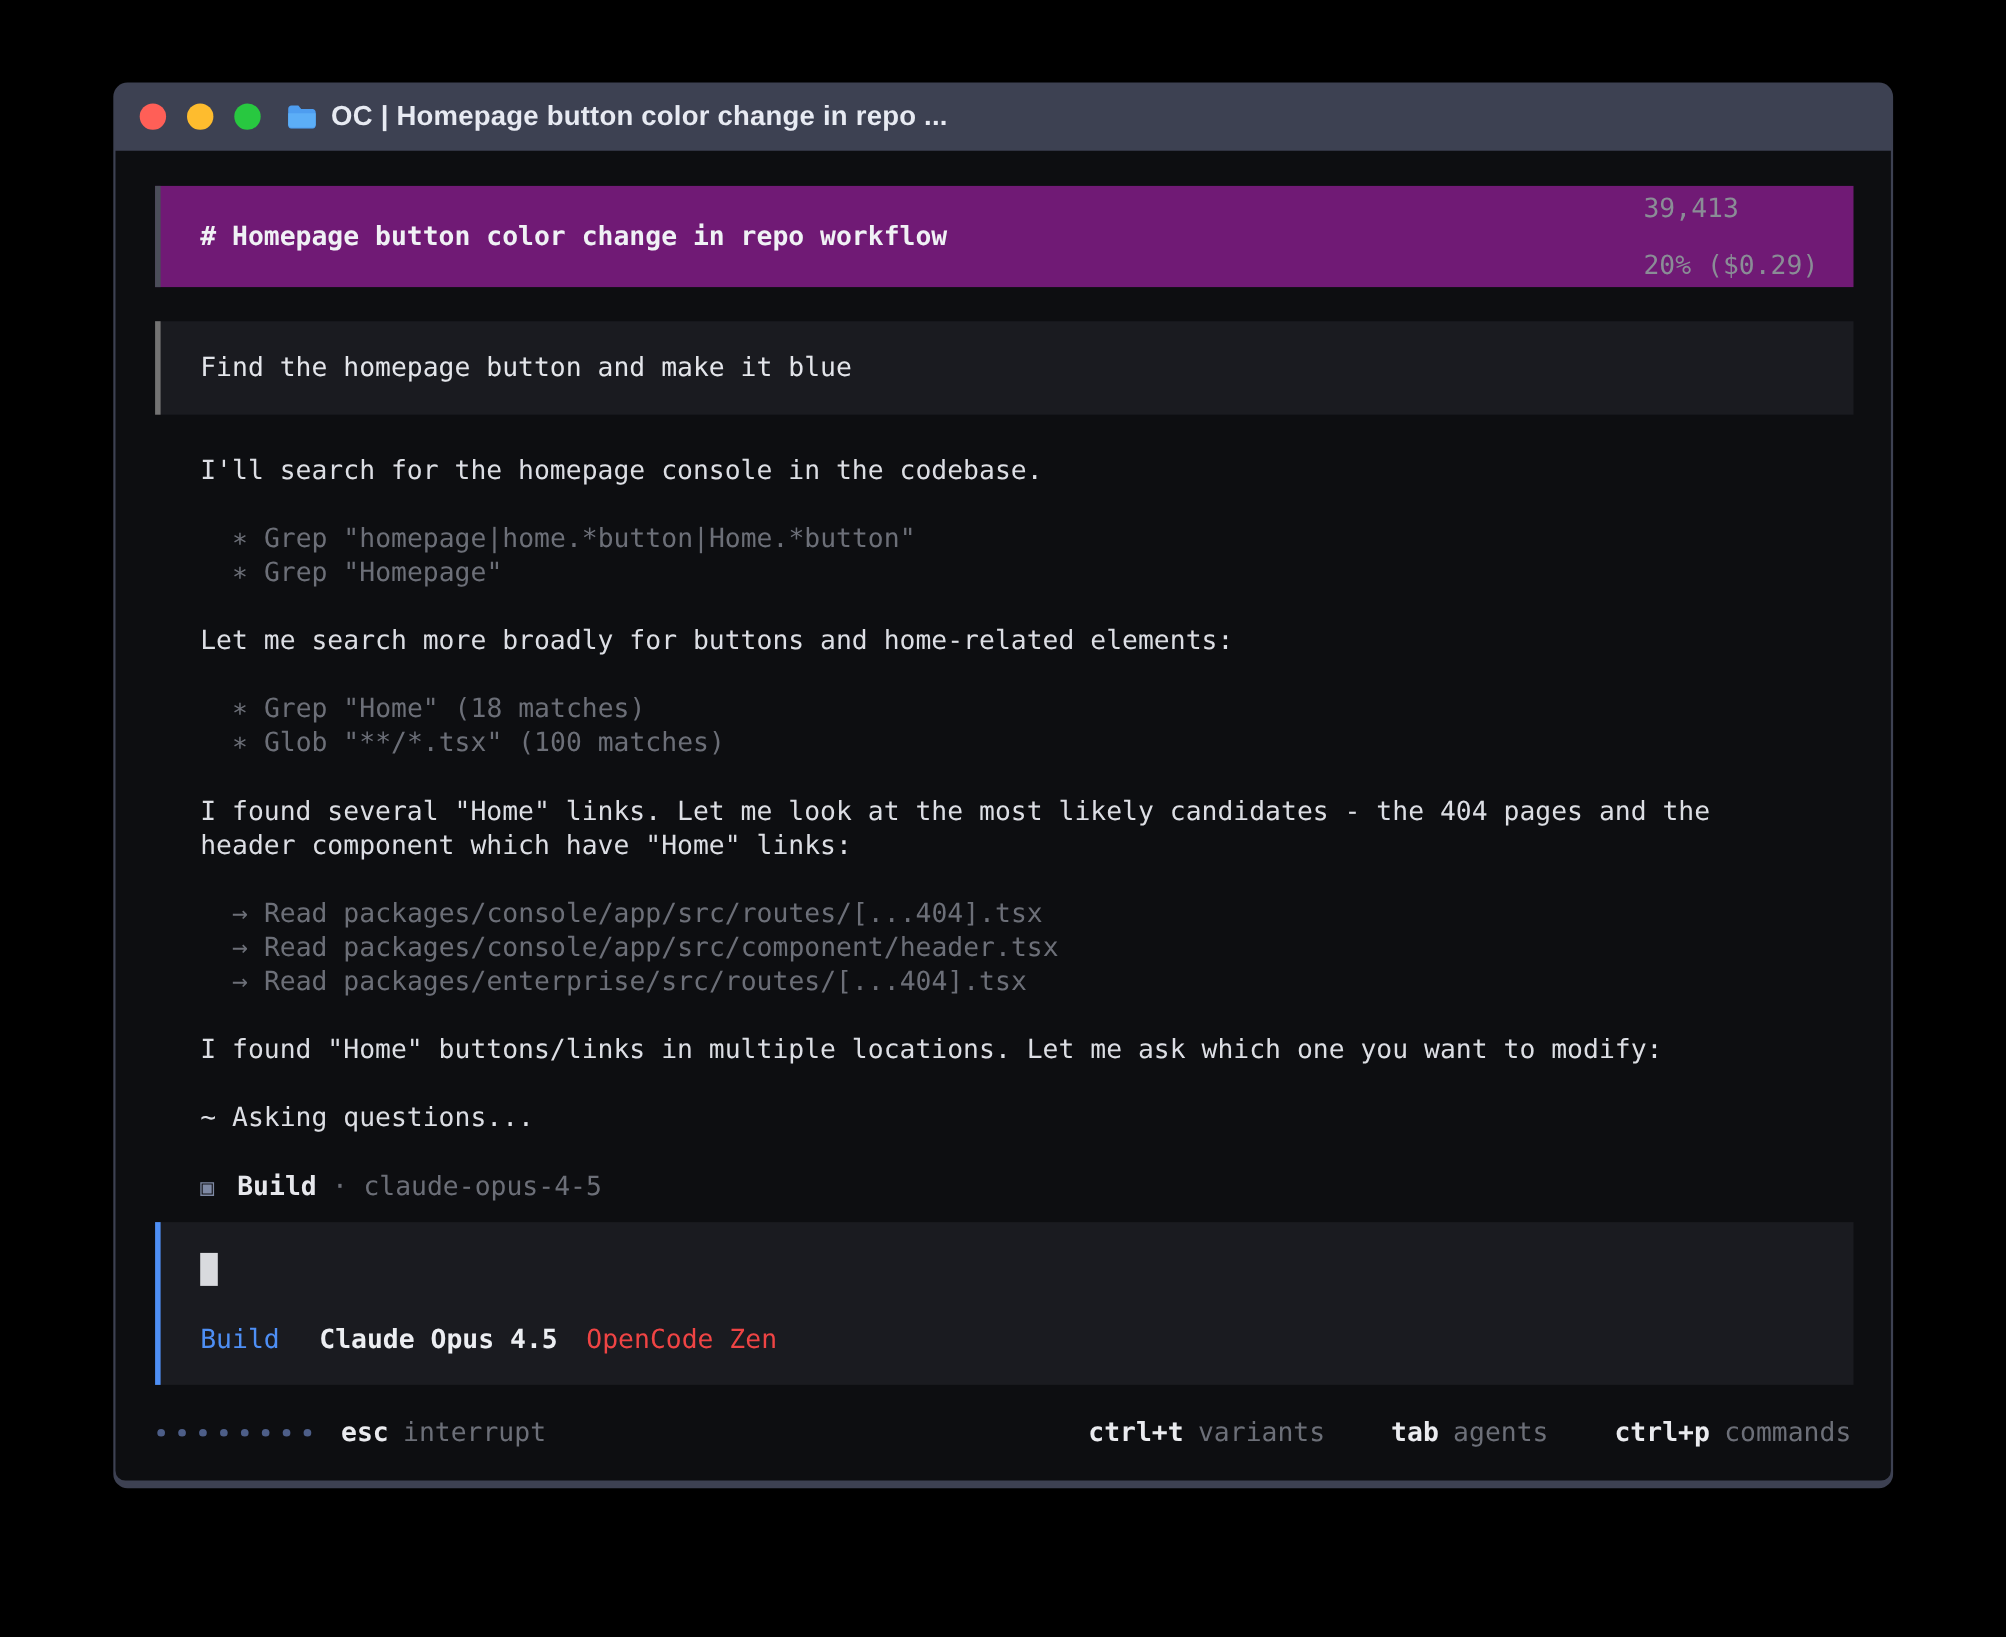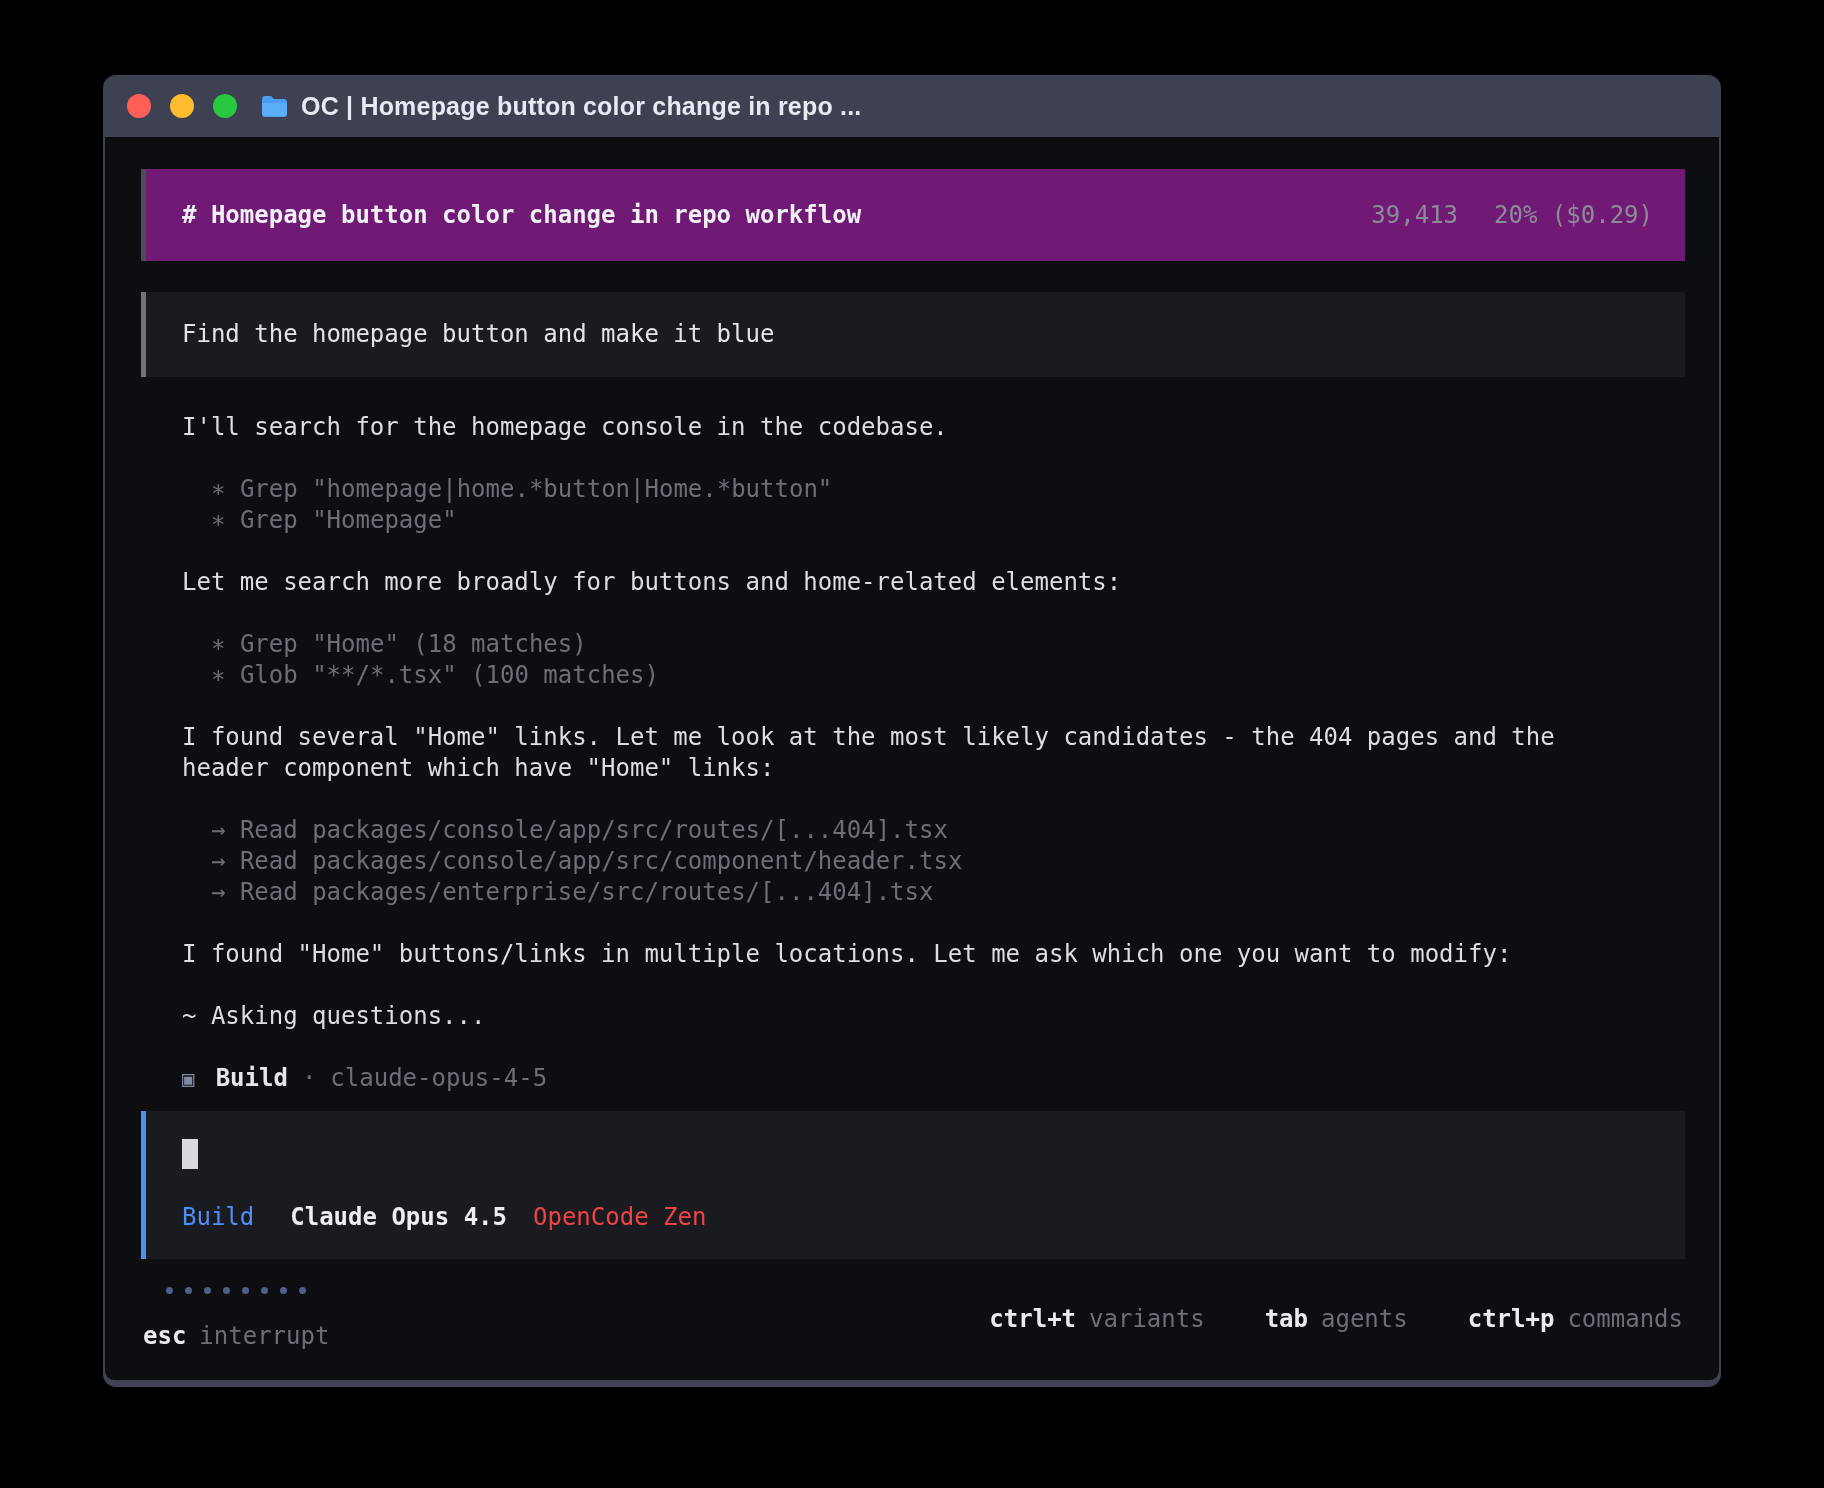--- a/index.html
+++ b/index.html
@@ -48,21 +48,21 @@
 
   .session-header {
     display:flex; justify-content:space-between; align-items:center;
     background:#701a75;
     border-left:5px solid #4a4e59;
     height:92px;
     padding:0 32px 0 36px;
     margin-bottom:31px;
   }
   .session-title { font-weight:700; color:#f0f1f5; white-space:nowrap; }
-  .session-meta { display:flex; gap:36px; color:#8a8d96; white-space:nowrap; }
+  .session-meta { display:flex; gap:21px; color:#8a8d96; white-space:nowrap;flex-direction:column; }
 
   .user-block {
     background:#1a1b20;
     border-left:5px solid #737373;
     padding:27px 32px 27px 36px;
     margin-bottom:35px;
     color:#e3e5ea;
   }
 
   .messages { padding-left:41px; }
@@ -90,21 +90,21 @@
   .model-row { margin-top:31px; display:flex; white-space:nowrap; }
   .mode { color:#4e8ff5; margin-right:36px; }
   .model { color:#eceef2; font-weight:700; margin-right:26px; }
   .provider { color:#ef4444;text-align:center; }
 
   .statusbar {
     display:flex; justify-content:space-between; align-items:center;
     margin-top:28px;
     padding:0 2px;
   }
-  .sb-left { display:flex; align-items:center; gap:27px;flex-direction:column; }
+  .sb-left { display:flex; align-items:center; gap:27px; }
   .dots { display:flex; gap:12px; align-items:center; }
   .dot { width:7px; height:7px; border-radius:50%; background:#4d5e88; }
   .pair { display:flex; gap:13px; white-space:nowrap; }
   .key { color:#eaebef; font-weight:700; }
   .lbl { color:#6c6f78; }
   .sb-right { display:flex; gap:60px; }
 </style>
 </head>
 <body>
 

